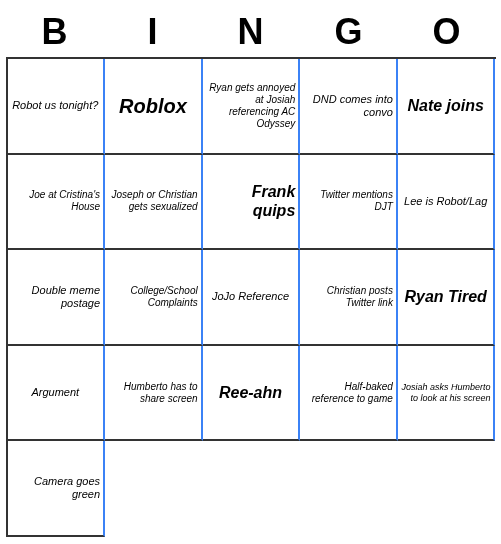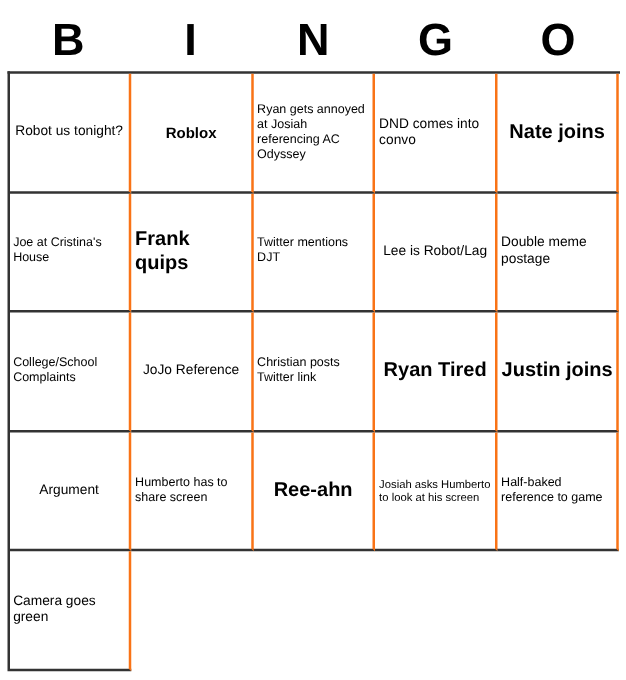--- a/index.html
+++ b/index.html
@@ -37,37 +37,38 @@
     }
     .bingo-grid {
       display: grid;
       grid-template-columns: repeat(5, 1fr);
       grid-template-rows: repeat(5, 1fr);
       flex: 1;
       border-left: 2px solid #333;
       border-top: 2px solid #333;
     }
     .bingo-cell {
-      border-right: 2px solid #f97316;
+      border-right: 2px solid #3b82f6;
       border-bottom: 2px solid #333;
       display: flex;
       justify-content: center;
       align-items: center;
-      text-align: left;
+      text-align: right;
       padding: 3px;
       font-size: 11px;
       line-height: 1.2;
       min-height: 88px;
+      font-style: italic;
     }
     .bingo-cell.large-text {
       font-size: 16px;
       font-weight: bold;
     }
     .bingo-cell.medium-text {
-      font-size: 12px;
+      font-size: 20px;
       font-weight: bold;
     }
     .bingo-cell.small-text {
       font-size: 10px;
     }
     .bingo-cell.xsmall-text {
       font-size: 9px;
     }
   </style>
 </head>
@@ -83,32 +84,32 @@
   </div>
   <div class="bingo-grid">
 
     <div class="bingo-cell">Robot us tonight?</div>
     <div class="bingo-cell medium-text">Roblox</div>
     <div class="bingo-cell small-text">Ryan gets annoyed at Josiah referencing AC Odyssey</div>
     <div class="bingo-cell">DND comes into convo</div>
     <div class="bingo-cell large-text">Nate joins</div>
 
     <div class="bingo-cell small-text">Joe at Cristina's House</div>
+    <div class="bingo-cell small-text">Joseph or Christian gets sexualized</div>
     <div class="bingo-cell large-text">Frank quips</div>
     <div class="bingo-cell small-text">Twitter mentions DJT</div>
 
     <div class="bingo-cell">Lee is Robot/Lag</div>
     <div class="bingo-cell">Double meme postage</div>
     <div class="bingo-cell small-text">College/School Complaints</div>
     <div class="bingo-cell">JoJo Reference</div>
 
     <div class="bingo-cell small-text">Christian posts Twitter link</div>
     <div class="bingo-cell large-text">Ryan Tired</div>
-    <div class="bingo-cell large-text">Justin joins</div>
     <div class="bingo-cell">Argument</div>
     <div class="bingo-cell small-text">Humberto has to share screen</div>
 
     <div class="bingo-cell large-text">Ree-ahn</div>
+    <div class="bingo-cell small-text">Half-baked reference to game</div>
     <div class="bingo-cell xsmall-text">Josiah asks Humberto to look at his screen</div>
-    <div class="bingo-cell small-text">Half-baked reference to game</div>
     <div class="bingo-cell">Camera goes green</div>
   </div>
 </div>
 
 </body></html>

